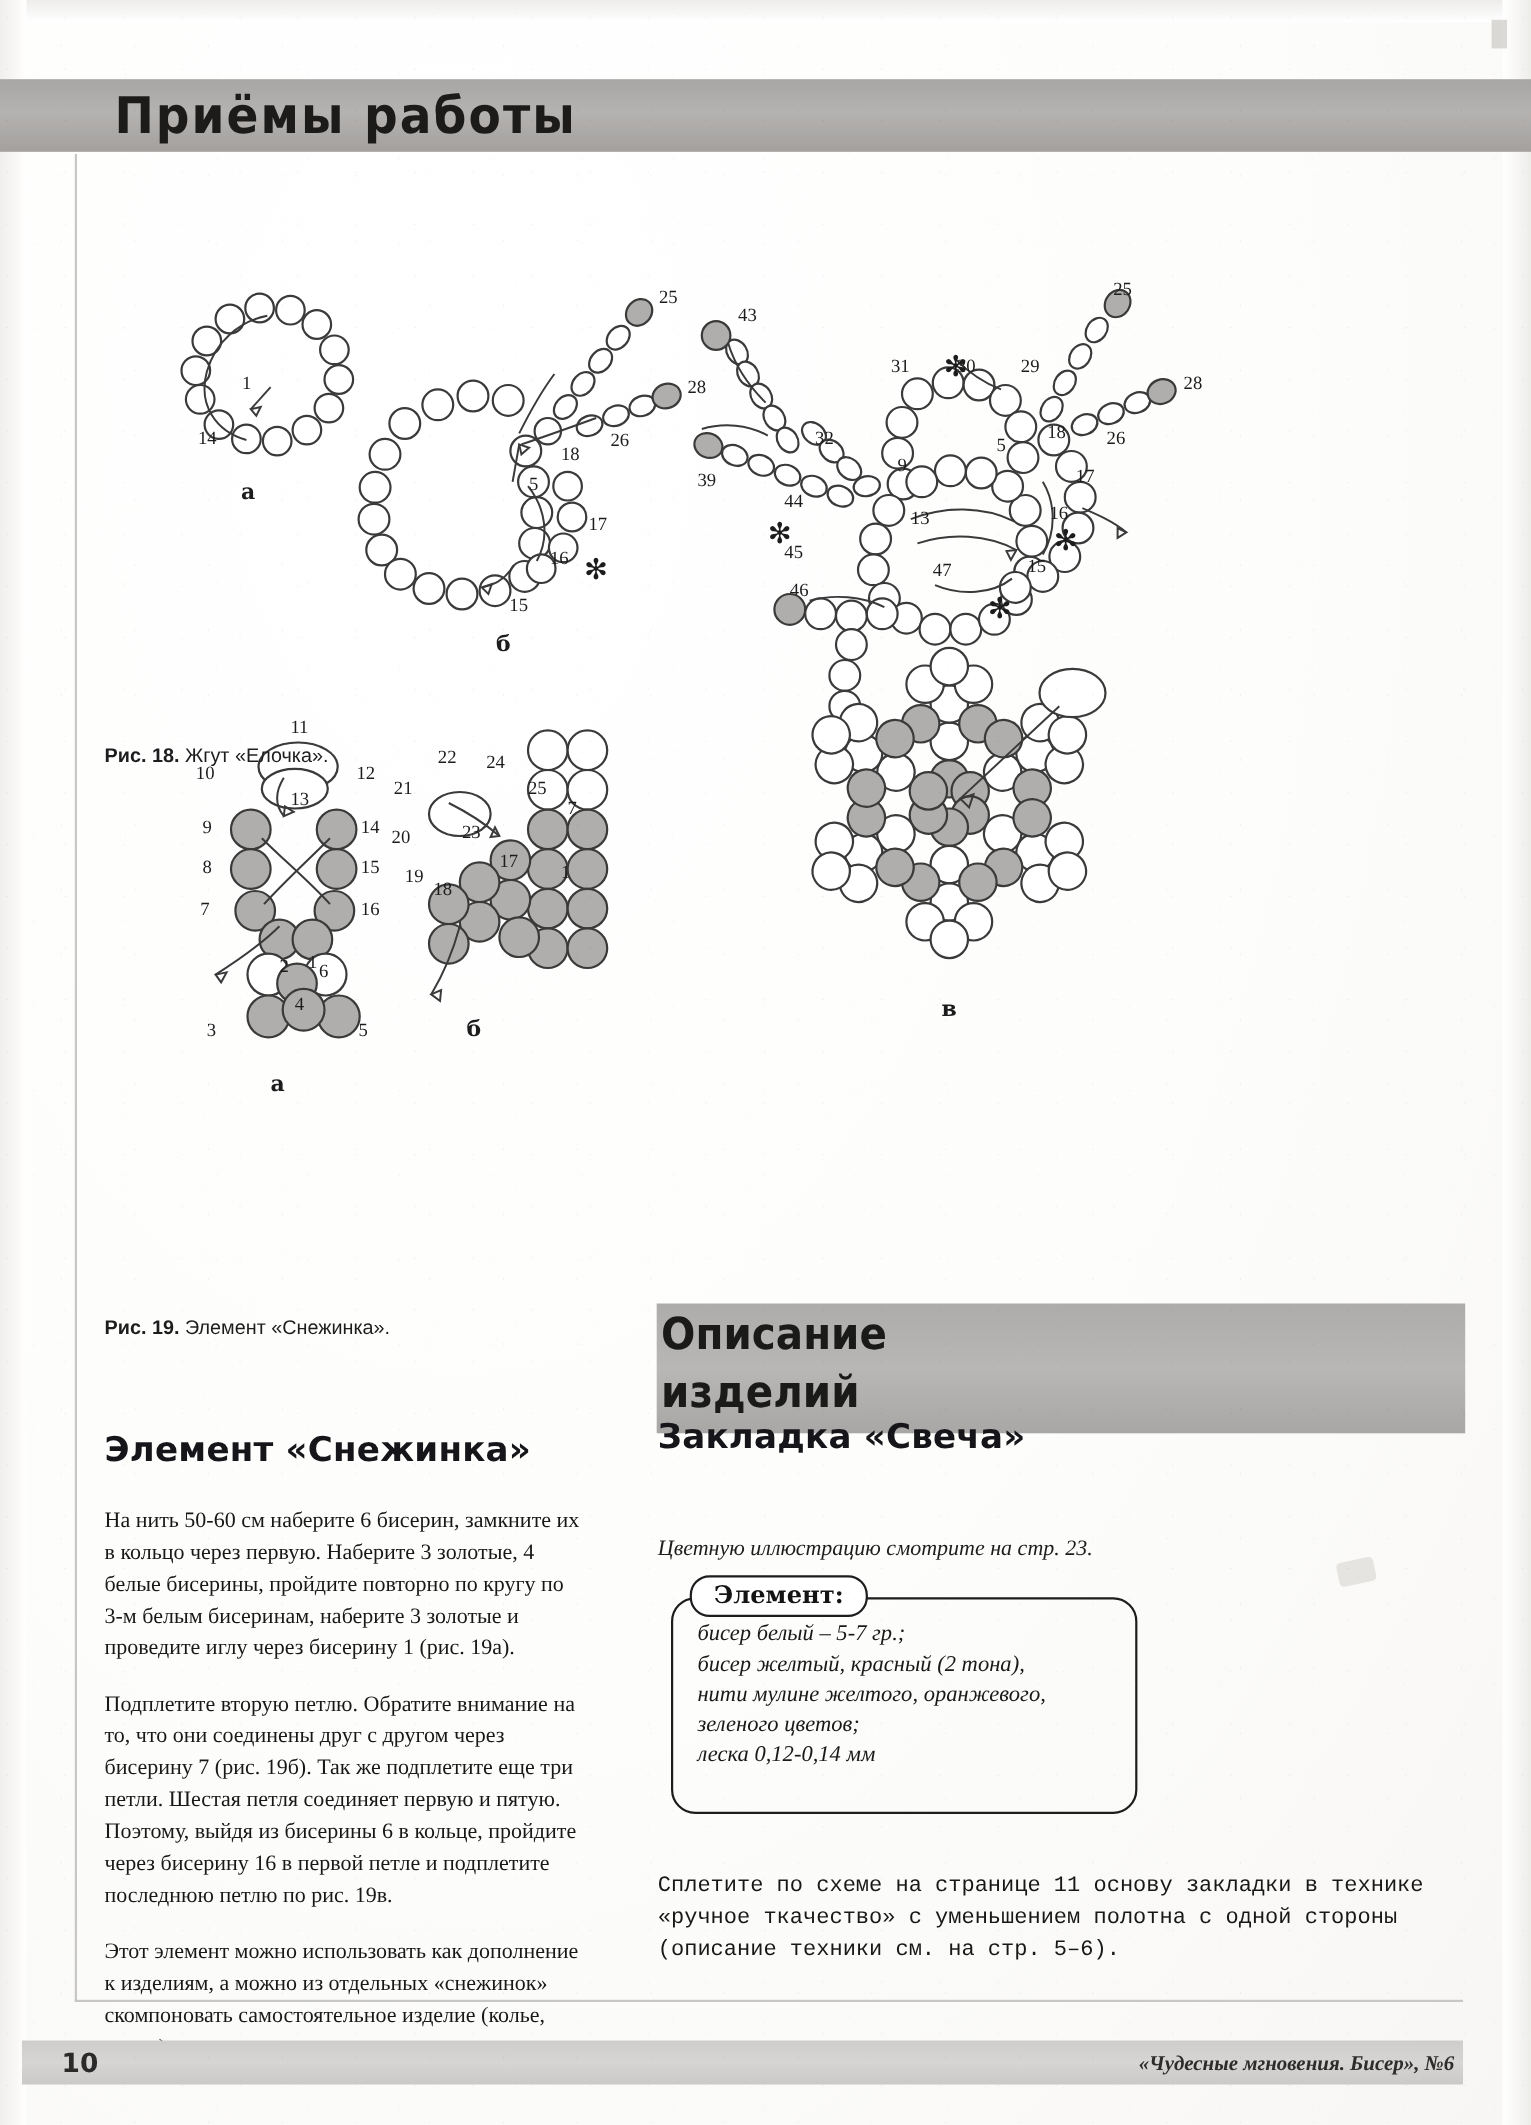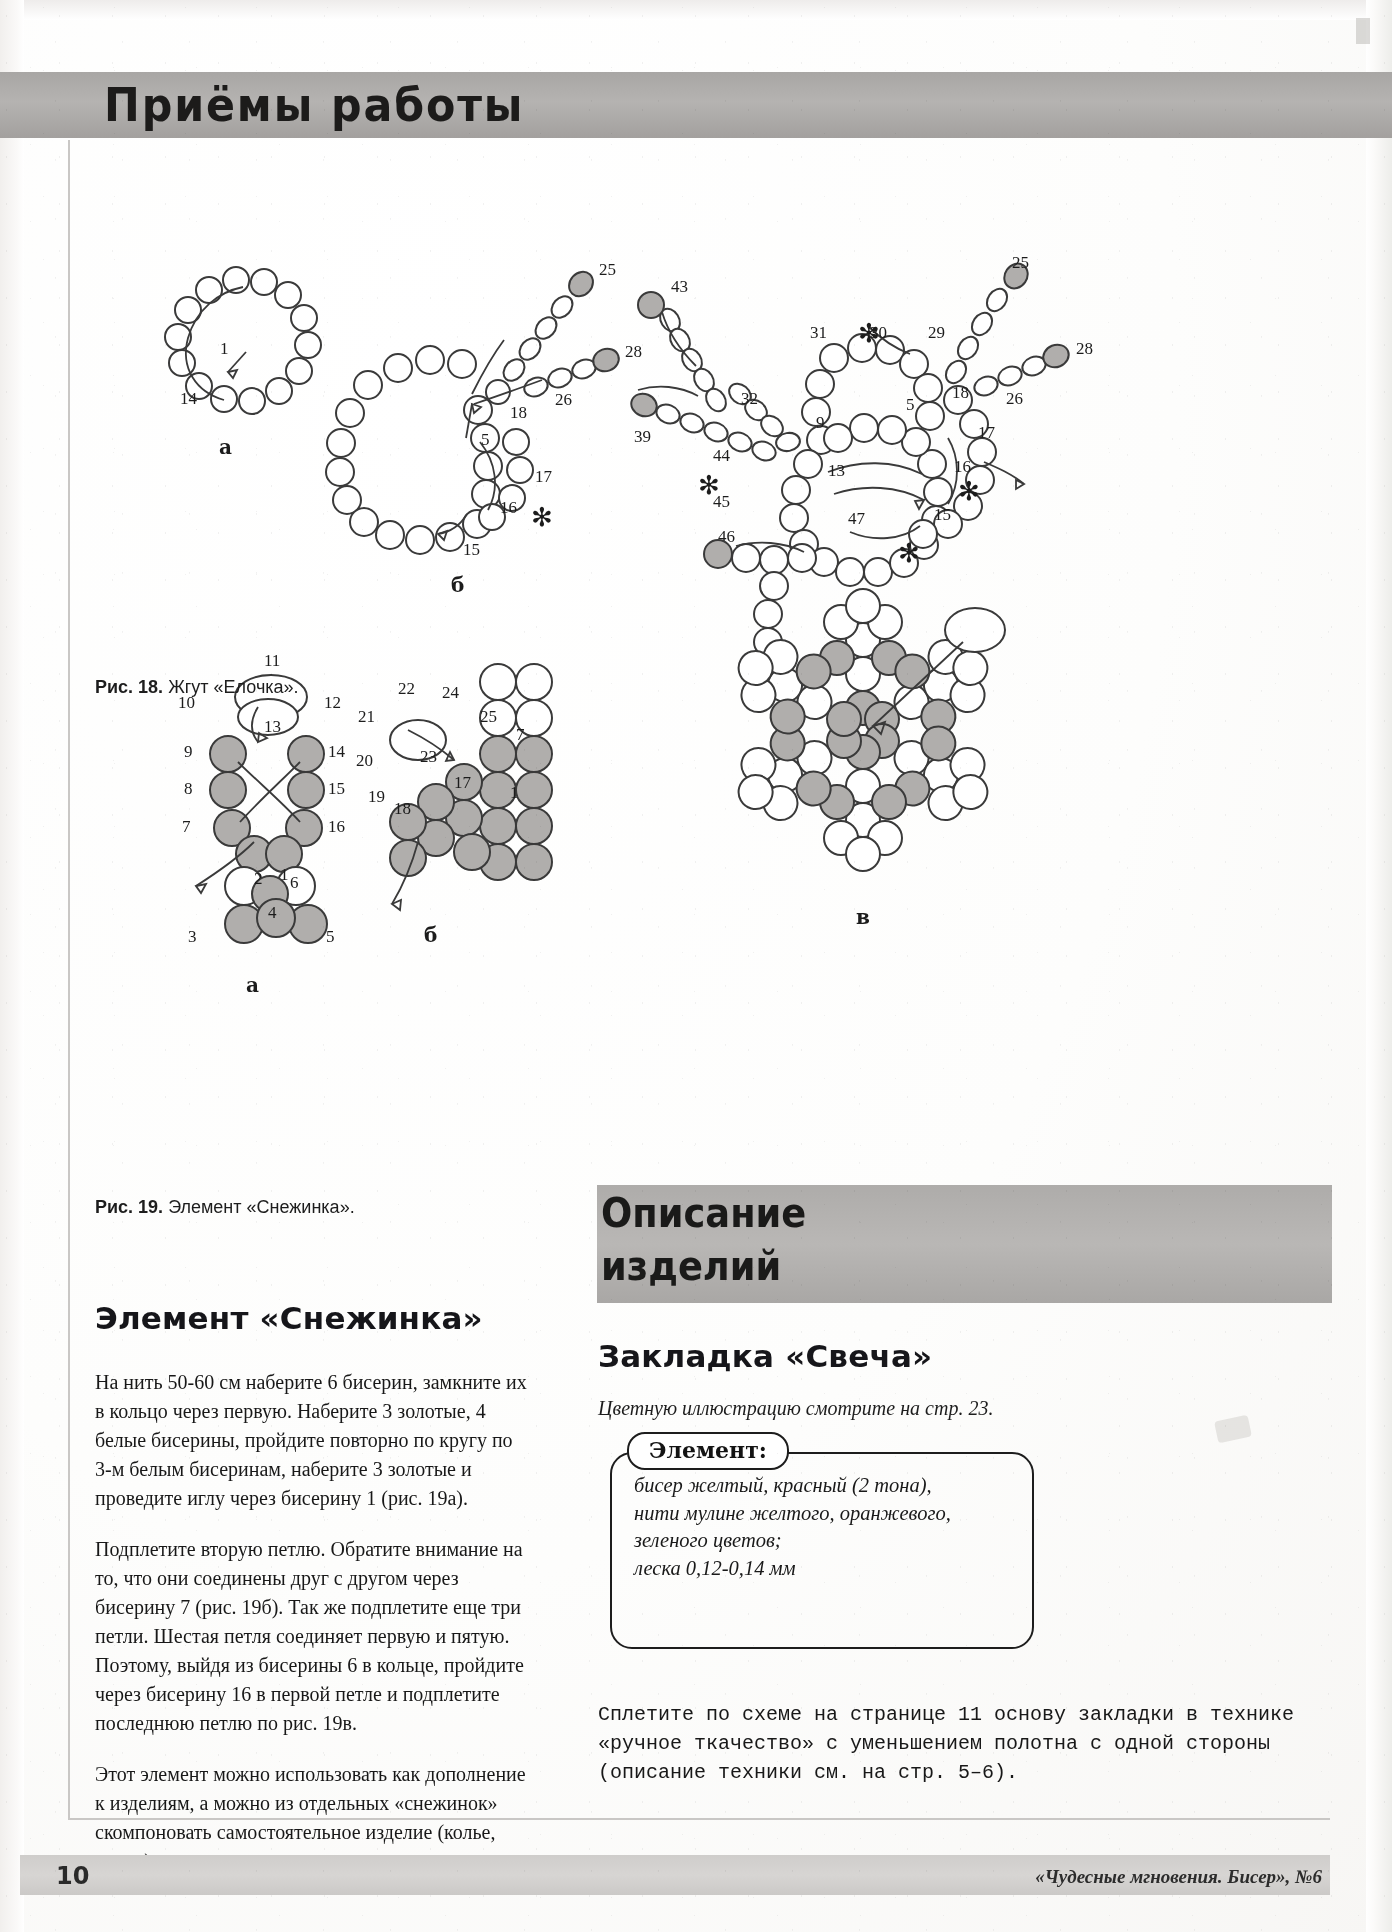--- a/index.html
+++ b/index.html
@@ -93,21 +93,21 @@
   .banner-desc-l2{top:1243px;}
 
   
   .h-sec{
     position:absolute;
     font-family:"DejaVu Sans", sans-serif;
     font-weight:bold;font-size:31px;color:#16161a;
     white-space:nowrap;letter-spacing:.2px;
   }
   .h-left{left:95px;top:1300px;}
-  .h-right{left:598px;top:1338px;}
+  .h-right{left:598px;top:1288px;}
 
   .lead-italic{
     position:absolute;left:598px;top:1397px;
     font-family:"Liberation Serif", serif;
     font-style:italic;font-size:20px;color:#1d1d1d;white-space:nowrap;
   }
 
   
   .col{
     position:absolute;
@@ -564,20 +564,21 @@
 
   <div class="col col-left">
     <p>На нить 50-60 см наберите 6 бисерин, замкните их в кольцо через первую. Наберите 3 золотые, 4 белые бисерины, пройдите повторно по кругу по 3-м белым бисеринам, наберите 3 золотые и проведите иглу через бисерину 1 (рис. 19а).</p>
     <p>Подплетите вторую петлю. Обратите внимание на то, что они соединены друг с другом через бисерину 7 (рис. 19б). Так же подплетите еще три петли. Шестая петля соединяет первую и пятую. Поэтому, выйдя из бисерины 6 в кольце, пройдите через бисерину 16 в первой петле и подплетите последнюю петлю по рис. 19в.</p>
     <p>Этот элемент можно использовать как дополнение к изделиям, а можно из отдельных «снежинок» скомпоновать самостоятельное изделие (колье, кулон).</p>
   </div>
 
   <div class="mat-box"></div>
   <div class="mat-tab">Элемент:</div>
   <div class="mat-list">
+    <div>бисер белый – 5-7 гр.;</div>
     <div>бисер желтый, красный (2 тона),</div>
     <div>нити мулине желтого, оранжевого,</div>
     <div>зеленого цветов;</div>
     <div>леска 0,12-0,14 мм</div>
   </div>
   <div class="smudge"></div>
 
   <div class="col col-right-bottom">
     <p>Сплетите по схеме на странице 11 основу закладки в технике «ручное ткачество» с уменьшением полотна с одной стороны (описание техники см. на стр. 5–6).</p>
   </div>

